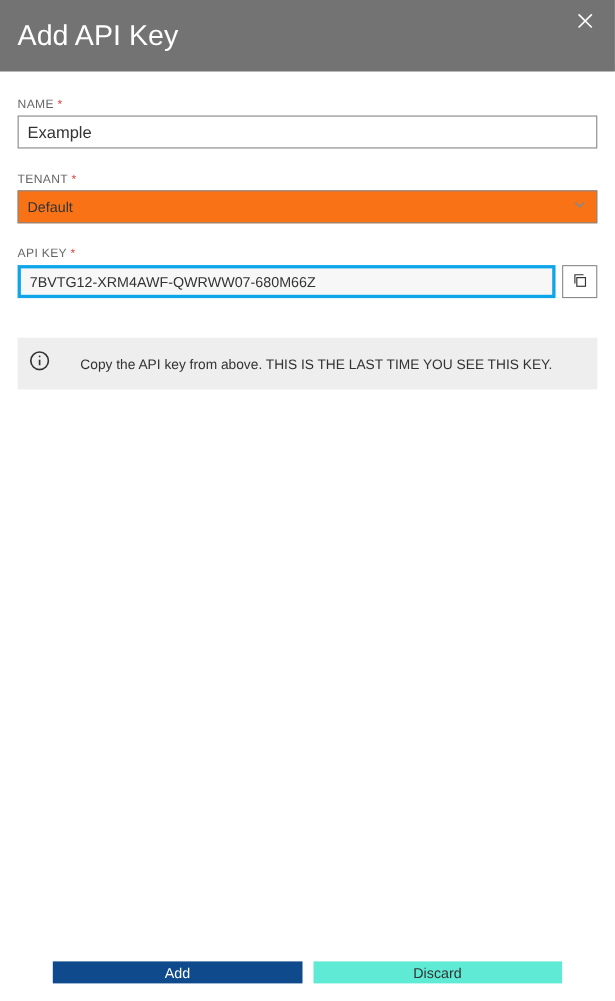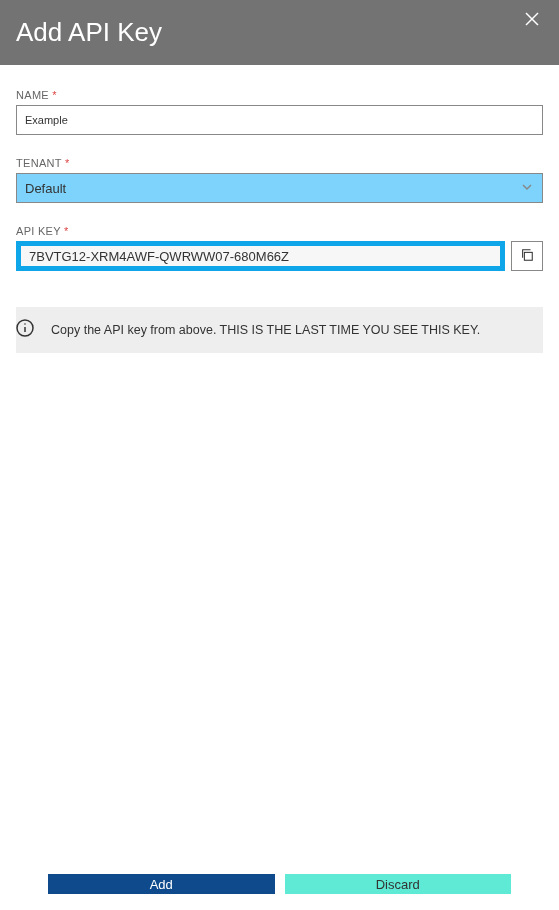--- a/index.html
+++ b/index.html
@@ -59,40 +59,40 @@
       margin-bottom: 4px;
       display: block;
     }
     .required {
       color: #dd4444;
     }
     .text-input {
       width: 100%;
       padding: 6px 8px;
       border: 1px solid #888888;
-      font-size: 11px;
+      font-size: 15px;
       font-family: inherit;
       color: #333333;
       outline: none;
       height: 30px;
     }
     .select-wrapper {
       position: relative;
       width: 100%;
     }
     .select-input {
       width: 100%;
       padding: 6px 8px;
       border: 1px solid #888888;
       font-size: 13px;
       font-family: inherit;
       color: #333333;
       outline: none;
       appearance: none;
-      background: #7dd3fc;
+      background: #f97316;
       cursor: pointer;
       height: 30px;
     }
     .chevron {
       position: absolute;
       right: 10px;
       top: 50%;
       transform: translateY(-50%);
       pointer-events: none;
       color: #888888;
@@ -104,21 +104,21 @@
       stroke-width: 1.5;
       fill: none;
     }
     .apikey-row {
       display: flex;
       gap: 6px;
     }
     .apikey-input {
       flex: 1;
       padding: 6px 8px;
-      border: 5px solid #0ea5e9;
+      border: 3px solid #0ea5e9;
       font-size: 13px;
       font-family: inherit;
       color: #333333;
       background: #f7f7f7;
       height: 30px;
     }
     .copy-btn {
       width: 32px;
       height: 30px;
       border: 1px solid #888888;
@@ -130,24 +130,24 @@
     }
     .copy-btn svg {
       width: 14px;
       height: 14px;
       stroke: #333333;
       stroke-width: 1.2;
       fill: none;
     }
     .info-banner {
       background: #eeeeee;
-      padding: 12px 0;
+      padding: 12px 11px;
       display: flex;
       align-items: center;
-      gap: 17px;
+      gap: 28px;
       margin-top: 14px;
     }
     .info-icon svg {
       width: 18px;
       height: 18px;
       stroke: #333333;
       stroke-width: 1.5;
       fill: none;
     }
     .info-text {

